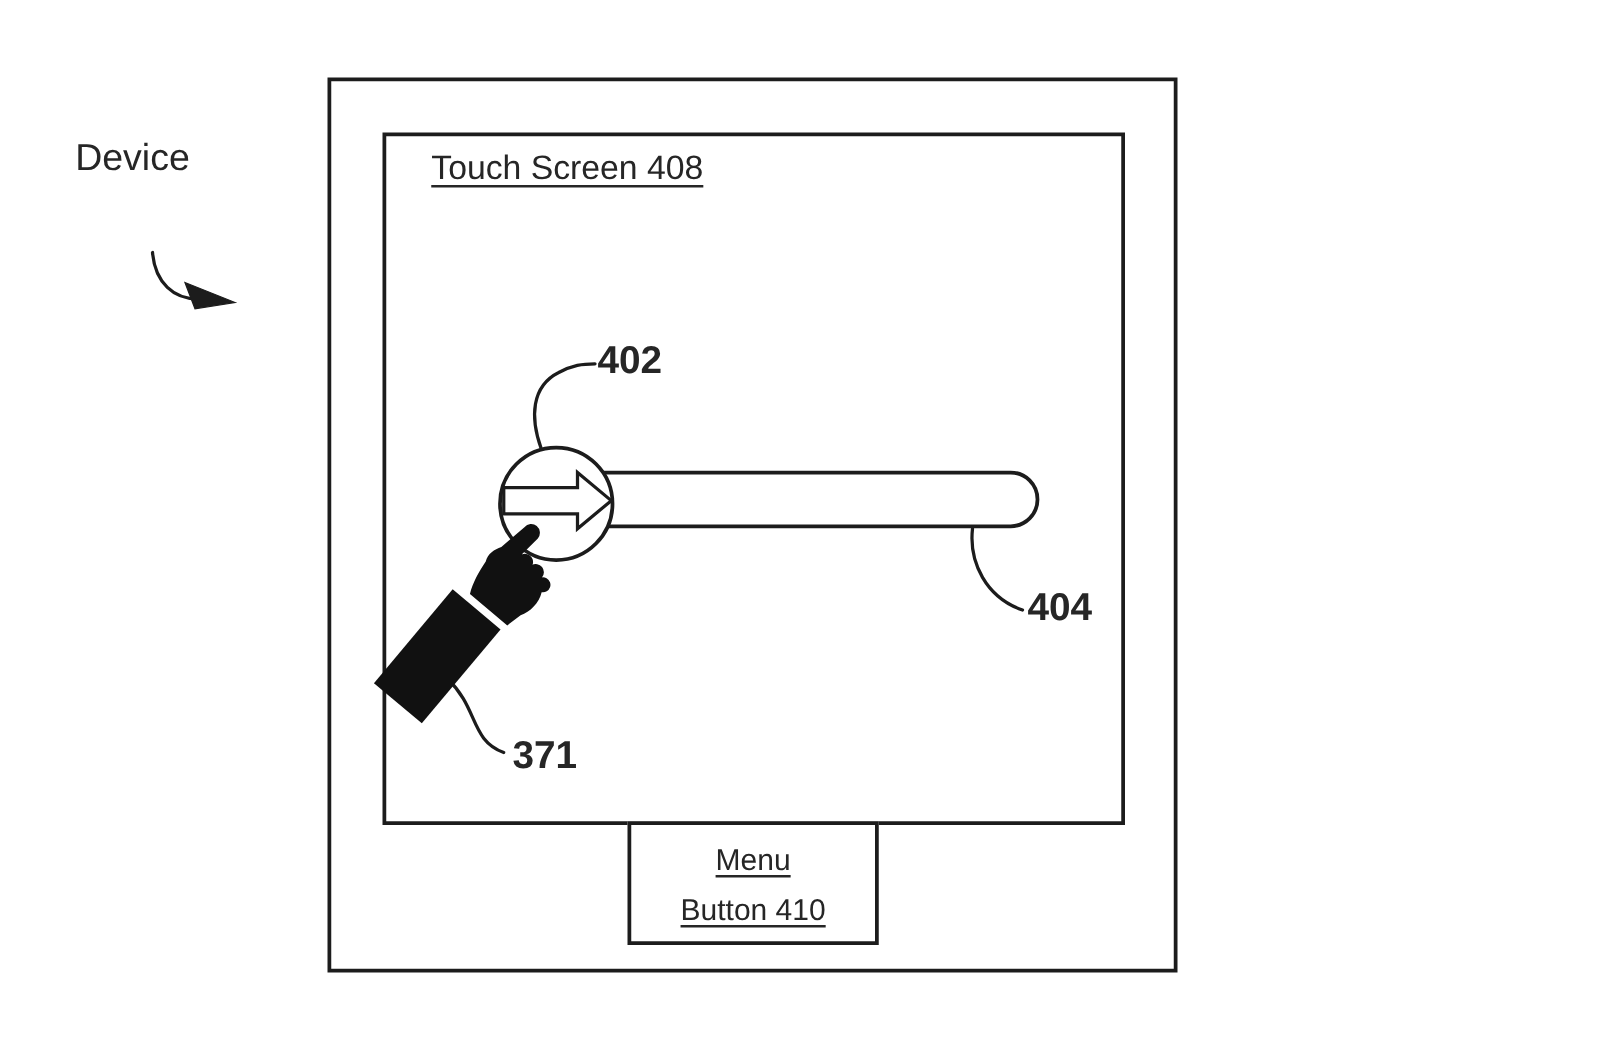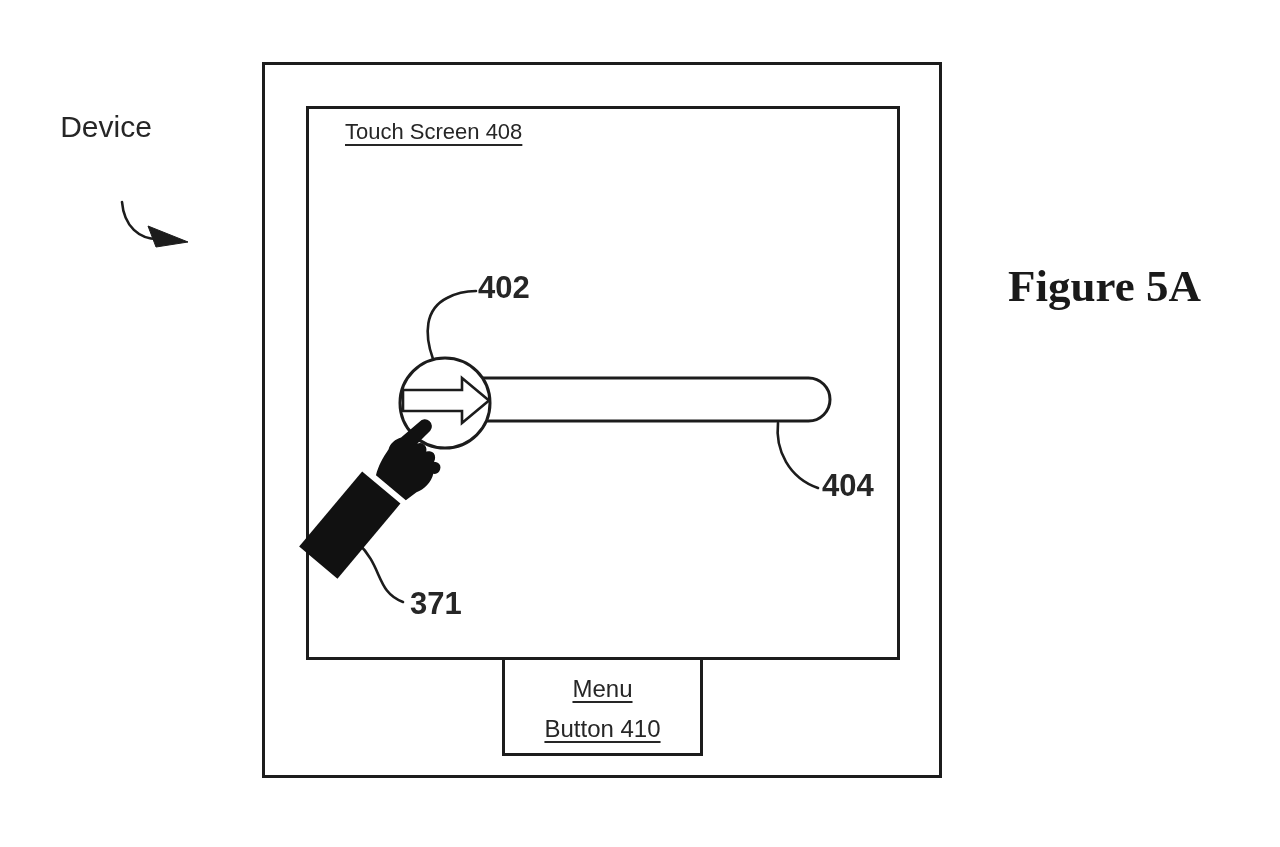--- a/index.html
+++ b/index.html
@@ -43,21 +43,21 @@
     z-index: 5;
   }
   .device-label {
     left: 36px; top: 108px; width: 140px;
     text-align: center;
     font-size: 30px;
     line-height: 37px;
   }
   .screen-label {
     left: 345px; top: 119px;
-    font-size: 22px;
+    font-size: 27px;
     text-decoration: underline;
     text-underline-offset: 5px;
     text-decoration-thickness: 2px;
   }
   .callout {
     font-size: 31px;
     font-weight: bold;
   }
   .callout-402 { left: 478px; top: 270px; }
   .callout-404 { left: 822px; top: 468px; }
@@ -134,15 +134,14 @@
   </div>
 
   <div class="label screen-label">Touch Screen 408</div>
 
   <div class="label callout callout-402">402</div>
 
   <div class="label callout callout-404">404</div>
 
   <div class="label callout callout-502">371</div>
 
-  <div class="label figure-title">Figure 5A</div>
 
 </div>
 
 </body></html>

